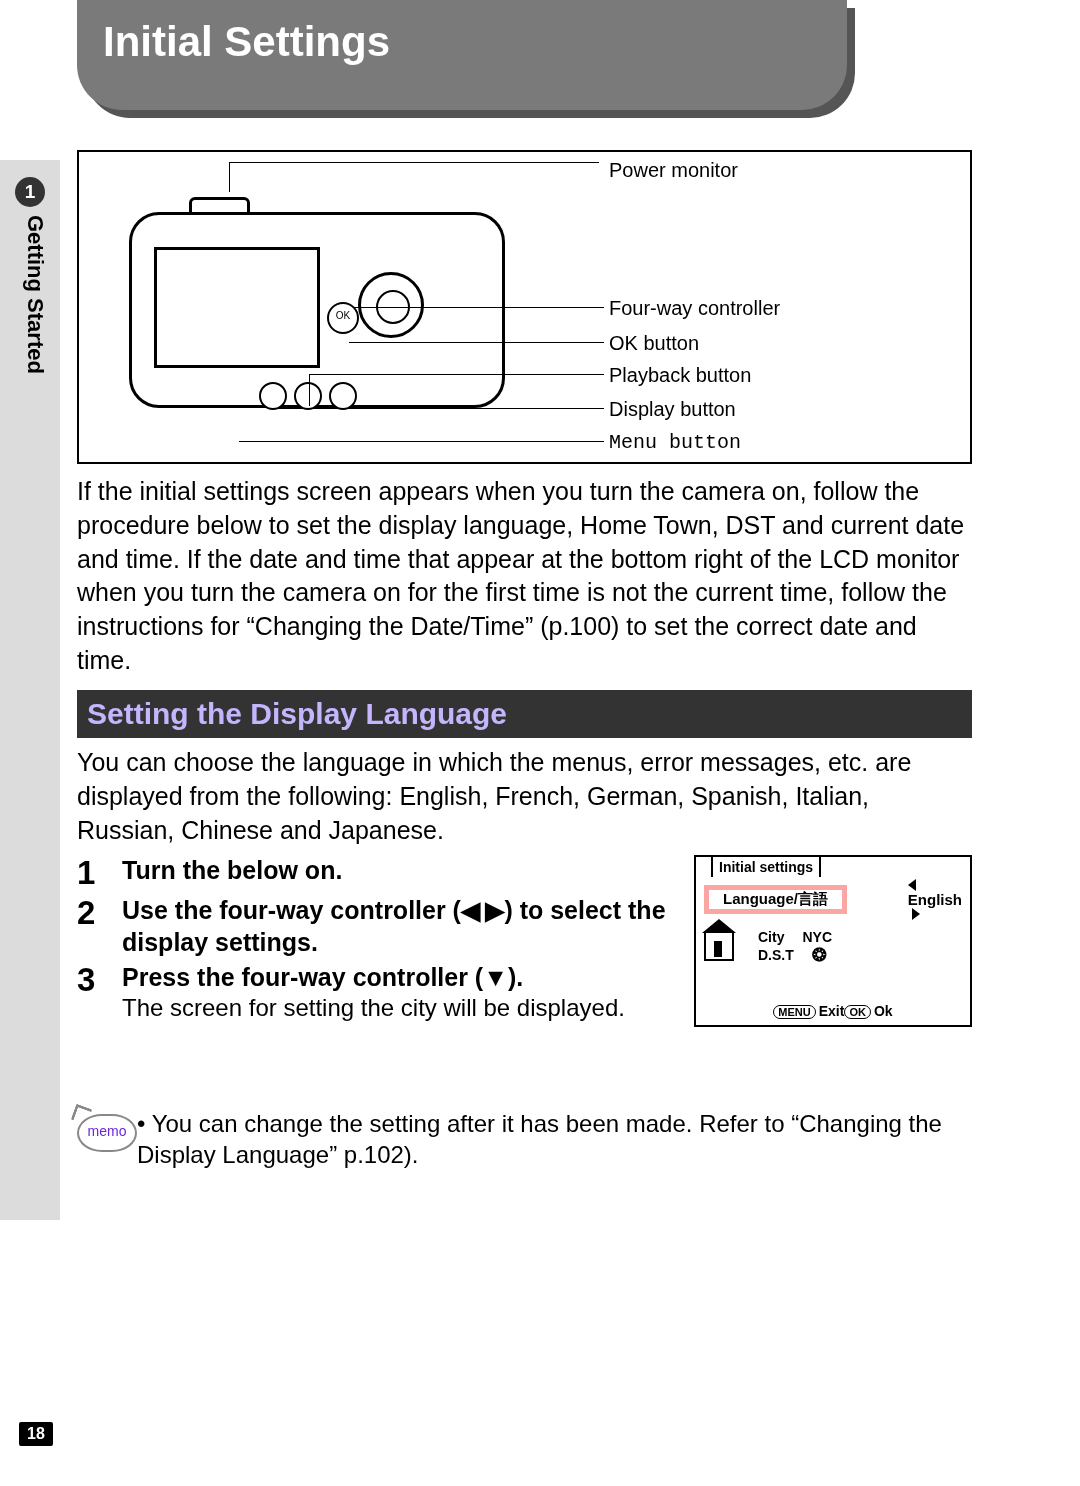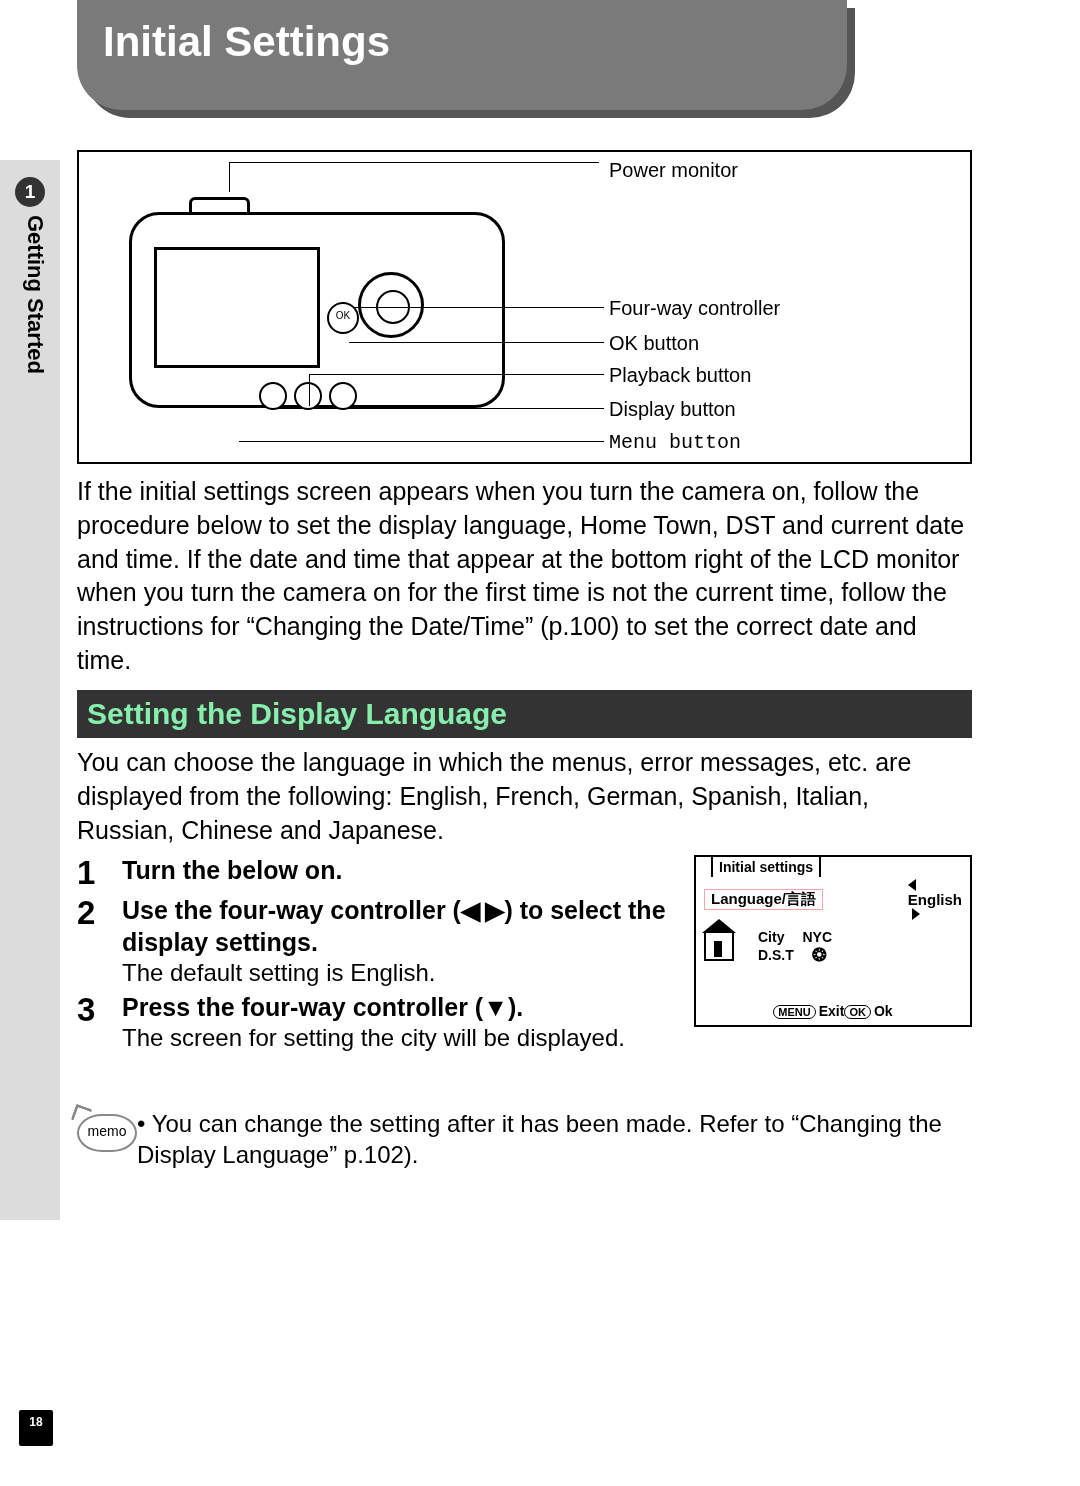--- a/index.html
+++ b/index.html
@@ -1,57 +1,57 @@
 <!DOCTYPE html>
 <html><head>
 <meta charset="utf-8">
 <style>
   html,body{margin:0;padding:0;background:#fff;font-family:Arial,Helvetica,sans-serif;color:#000;}
   .page{position:relative;width:1080px;height:1486px;background:#fff;overflow:hidden;}
   .side-tab{position:absolute;left:0;top:160px;width:60px;height:1060px;background:#dcdcdc;}
   .chapter-bubble{position:absolute;left:15px;top:177px;width:30px;height:30px;border-radius:50%;background:#333;color:#fff;font-size:19px;font-weight:bold;text-align:center;line-height:30px;}
   .chapter-label{position:absolute;left:22px;top:215px;font-size:22px;font-weight:bold;writing-mode:vertical-rl;text-orientation:mixed;letter-spacing:0px;}
-  .page-num{position:absolute;left:19px;bottom:40px;width:34px;height:36px;background:#000;color:#fff;font-size:12px;font-weight:bold;text-align:center;line-height:24px;border-radius:2px;}
+  .page-num{position:absolute;left:19px;bottom:40px;width:34px;height:24px;background:#000;color:#fff;font-size:16px;font-weight:bold;text-align:center;line-height:24px;border-radius:2px;}
   .header-tab{position:absolute;left:77px;top:0;width:770px;height:110px;background:#7a7a7a;border-bottom-left-radius:45px;border-bottom-right-radius:45px;box-shadow:8px 8px 0 #555;}
   .header-tab h1{margin:0;padding:18px 0 0 26px;font-size:42px;font-weight:bold;color:#fff;}
   .diagram-box{position:absolute;left:77px;top:150px;width:895px;height:314px;border:2px solid #000;box-sizing:border-box;}
   .camera-sketch{position:absolute;left:50px;top:40px;width:370px;height:210px;}
   .camera-body{position:absolute;left:0;top:20px;width:370px;height:190px;border:3px solid #000;border-radius:30px;background:#fff;}
   .camera-screen{position:absolute;left:25px;top:55px;width:160px;height:115px;border:3px solid #000;background:#fff;}
   .camera-topbtn{position:absolute;left:60px;top:5px;width:55px;height:30px;border:3px solid #000;border-radius:6px;background:#fff;}
   .camera-ring{position:absolute;right:75px;top:80px;width:60px;height:60px;border:3px solid #000;border-radius:50%;background:#fff;}
   .camera-ring-inner{position:absolute;left:15px;top:15px;width:30px;height:30px;border:2px solid #000;border-radius:50%;}
   .camera-ok{position:absolute;left:198px;top:110px;width:28px;height:28px;border:2px solid #000;border-radius:50%;font-size:10px;text-align:center;line-height:24px;background:#fff;z-index:3;}
   .camera-smallbtn{position:absolute;width:24px;height:24px;border:2px solid #000;border-radius:50%;background:#fff;}
   .camera-lbl{position:absolute;font-size:20px;}
   .lead-line{position:absolute;background:#000;height:1px;}
   .lead-line-v{position:absolute;background:#000;width:1px;}
   .body-text{position:absolute;left:77px;width:895px;font-size:25px;line-height:1.35;}
-  .section-bar{position:absolute;left:77px;width:895px;background:#333;color:#86efac;font-size:30px;font-weight:bold;padding:7px 10px;box-sizing:border-box;}
+  .section-bar{position:absolute;left:77px;width:895px;background:#333;color:#c4b5fd;font-size:30px;font-weight:bold;padding:7px 10px;box-sizing:border-box;}
   .steps{position:absolute;left:77px;width:595px;}
   .step-row{display:flex;align-items:flex-start;margin-bottom:4px;}
   .step-num{font-size:33px;font-weight:bold;width:45px;flex:none;line-height:1.1;}
   .step-body{font-size:24px;line-height:1.25;}
   .step-head{font-weight:bold;font-size:25px;}
   .lcd-box{position:absolute;left:694px;top:855px;width:278px;height:172px;border:2px solid #000;box-sizing:border-box;font-size:15px;}
   .lcd-tab{position:absolute;left:15px;top:-2px;border:2px solid #000;border-bottom:none;background:#fff;padding:2px 6px;font-size:14px;font-weight:bold;}
   .lcd-inner{position:absolute;inset:18px 8px 8px 8px;}
   .lcd-row{display:flex;justify-content:space-between;align-items:center;margin:4px 0;font-weight:bold;}
-  .lcd-lang-box{border:1px solid #fca5a5;padding:0 6px;display:inline-flex;align-items:center;}
+  .lcd-lang-box{border:5px solid #fca5a5;padding:0 14px;display:inline-flex;align-items:center;}
   .tri{display:inline-block;width:0;height:0;border-top:6px solid transparent;border-bottom:6px solid transparent;}
   .tri-r{border-left:8px solid #000;margin-left:4px;}
   .tri-l{border-right:8px solid #000;margin-right:4px;}
   .lcd-footer{position:absolute;bottom:6px;left:10px;right:10px;display:flex;justify-content:center;font-size:14px;font-weight:bold;}
   .pill{border:1px solid #000;border-radius:9px;padding:0 4px;font-size:11px;margin-right:3px;}
   .house-icon{display:inline-block;width:26px;height:26px;border:2px solid #000;position:relative;margin-right:6px;}
   .house-icon::before{content:"";position:absolute;left:-4px;top:-14px;width:0;height:0;border-left:17px solid transparent;border-right:17px solid transparent;border-bottom:14px solid #000;}
   .house-icon::after{content:"";position:absolute;left:8px;top:8px;width:8px;height:16px;background:#000;}
   .memo-row{position:absolute;left:77px;width:895px;display:flex;align-items:flex-start;}
   .memo-icon{width:60px;flex:none;position:relative;margin-top:6px;}
-  .memo-bubble{width:56px;height:34px;border:2px solid #888;border-radius:50%/60%;font-size:14px;color:#000000;text-align:center;line-height:30px;position:relative;}
+  .memo-bubble{width:56px;height:34px;border:2px solid #888;border-radius:50%/60%;font-size:14px;color:#6d28d9;text-align:center;line-height:30px;position:relative;}
   .memo-bubble::before{content:"";position:absolute;left:-6px;top:-10px;width:14px;height:14px;border-left:3px solid #888;border-top:3px solid #888;transform:rotate(20deg);border-radius:2px;}
   .memo-text{font-size:24px;line-height:1.3;}
   .dst-star{display:inline-block;font-size:18px;line-height:1;}
 </style>
 </head>
 <body>
 
 <div class="page">
 
   <div class="side-tab"></div>
@@ -105,21 +105,20 @@
     <div class="step-row">
       <div class="step-num">1</div>
       <div class="step-body">
         <div class="step-head">Turn the below on.</div>
       </div>
     </div>
     <div class="step-row">
       <div class="step-num">2</div>
       <div class="step-body">
         <div class="step-head">Use the four-way controller (◀ ▶) to select the display settings.</div>
-        <div>The default setting is English.</div>
       </div>
     </div>
     <div class="step-row">
       <div class="step-num">3</div>
       <div class="step-body">
         <div class="step-head">Press the four-way controller (▼).</div>
         <div>The screen for setting the city will be displayed.</div>
       </div>
     </div>
   </div>

